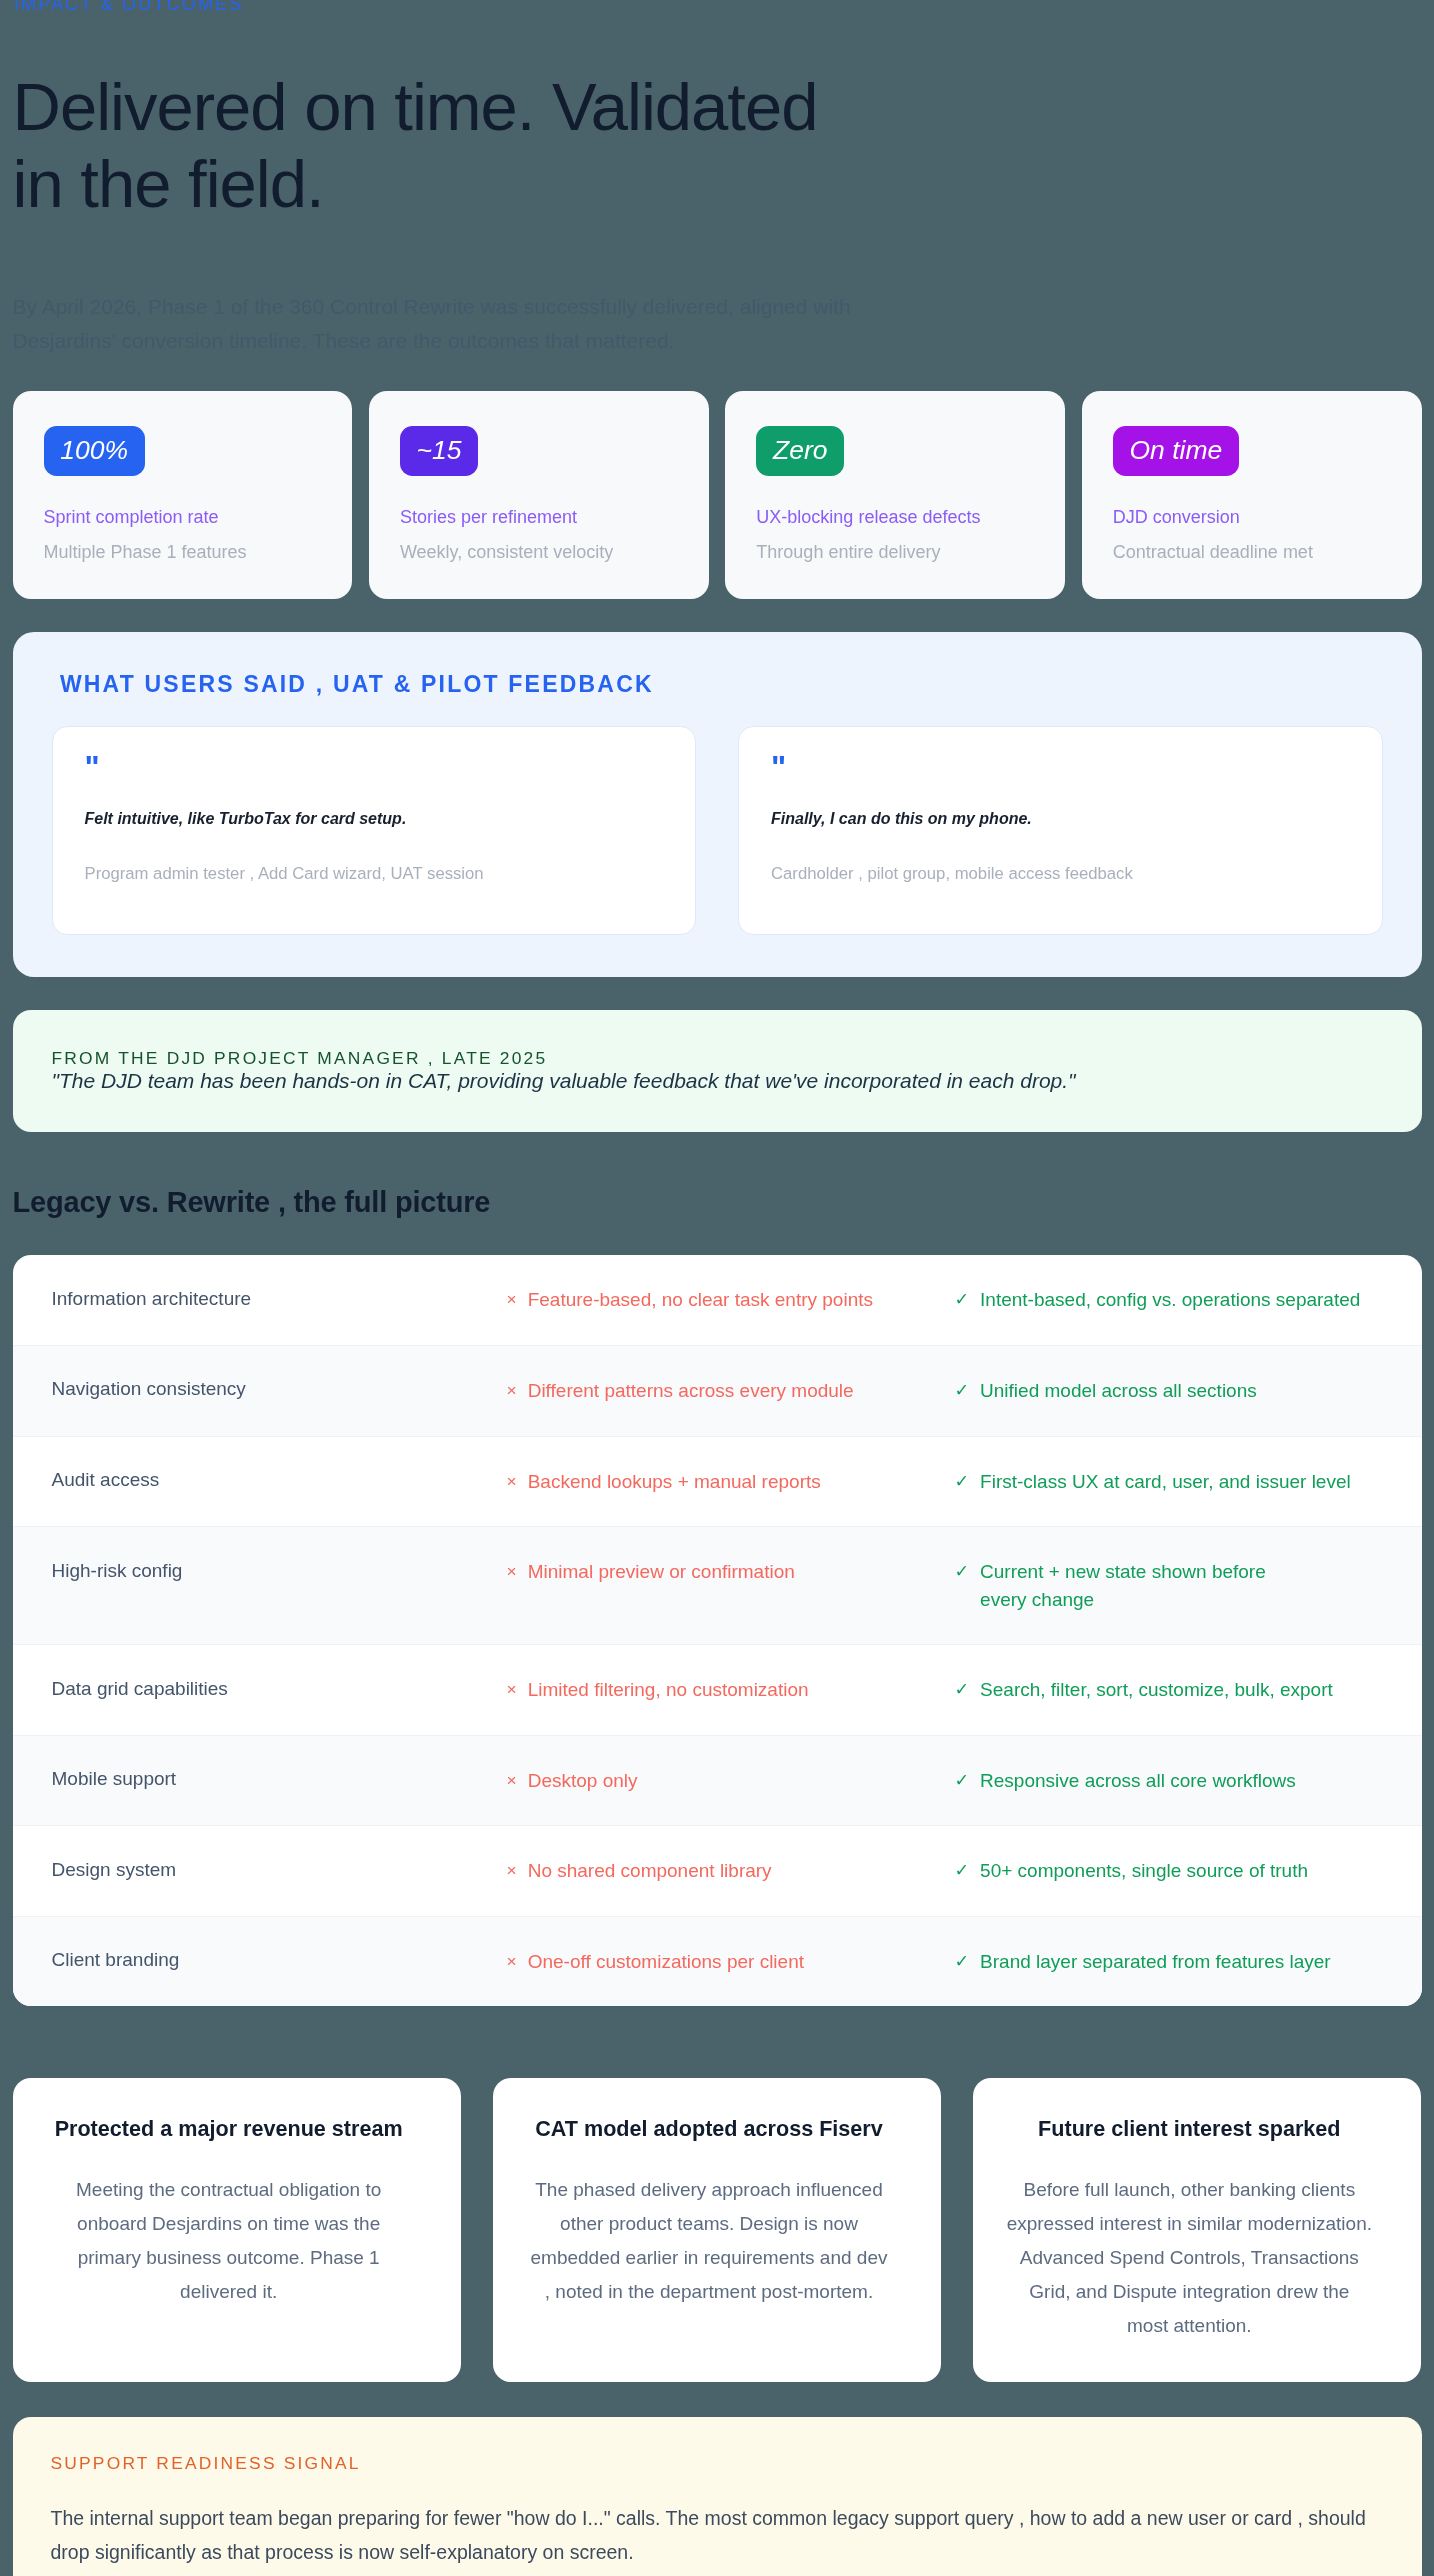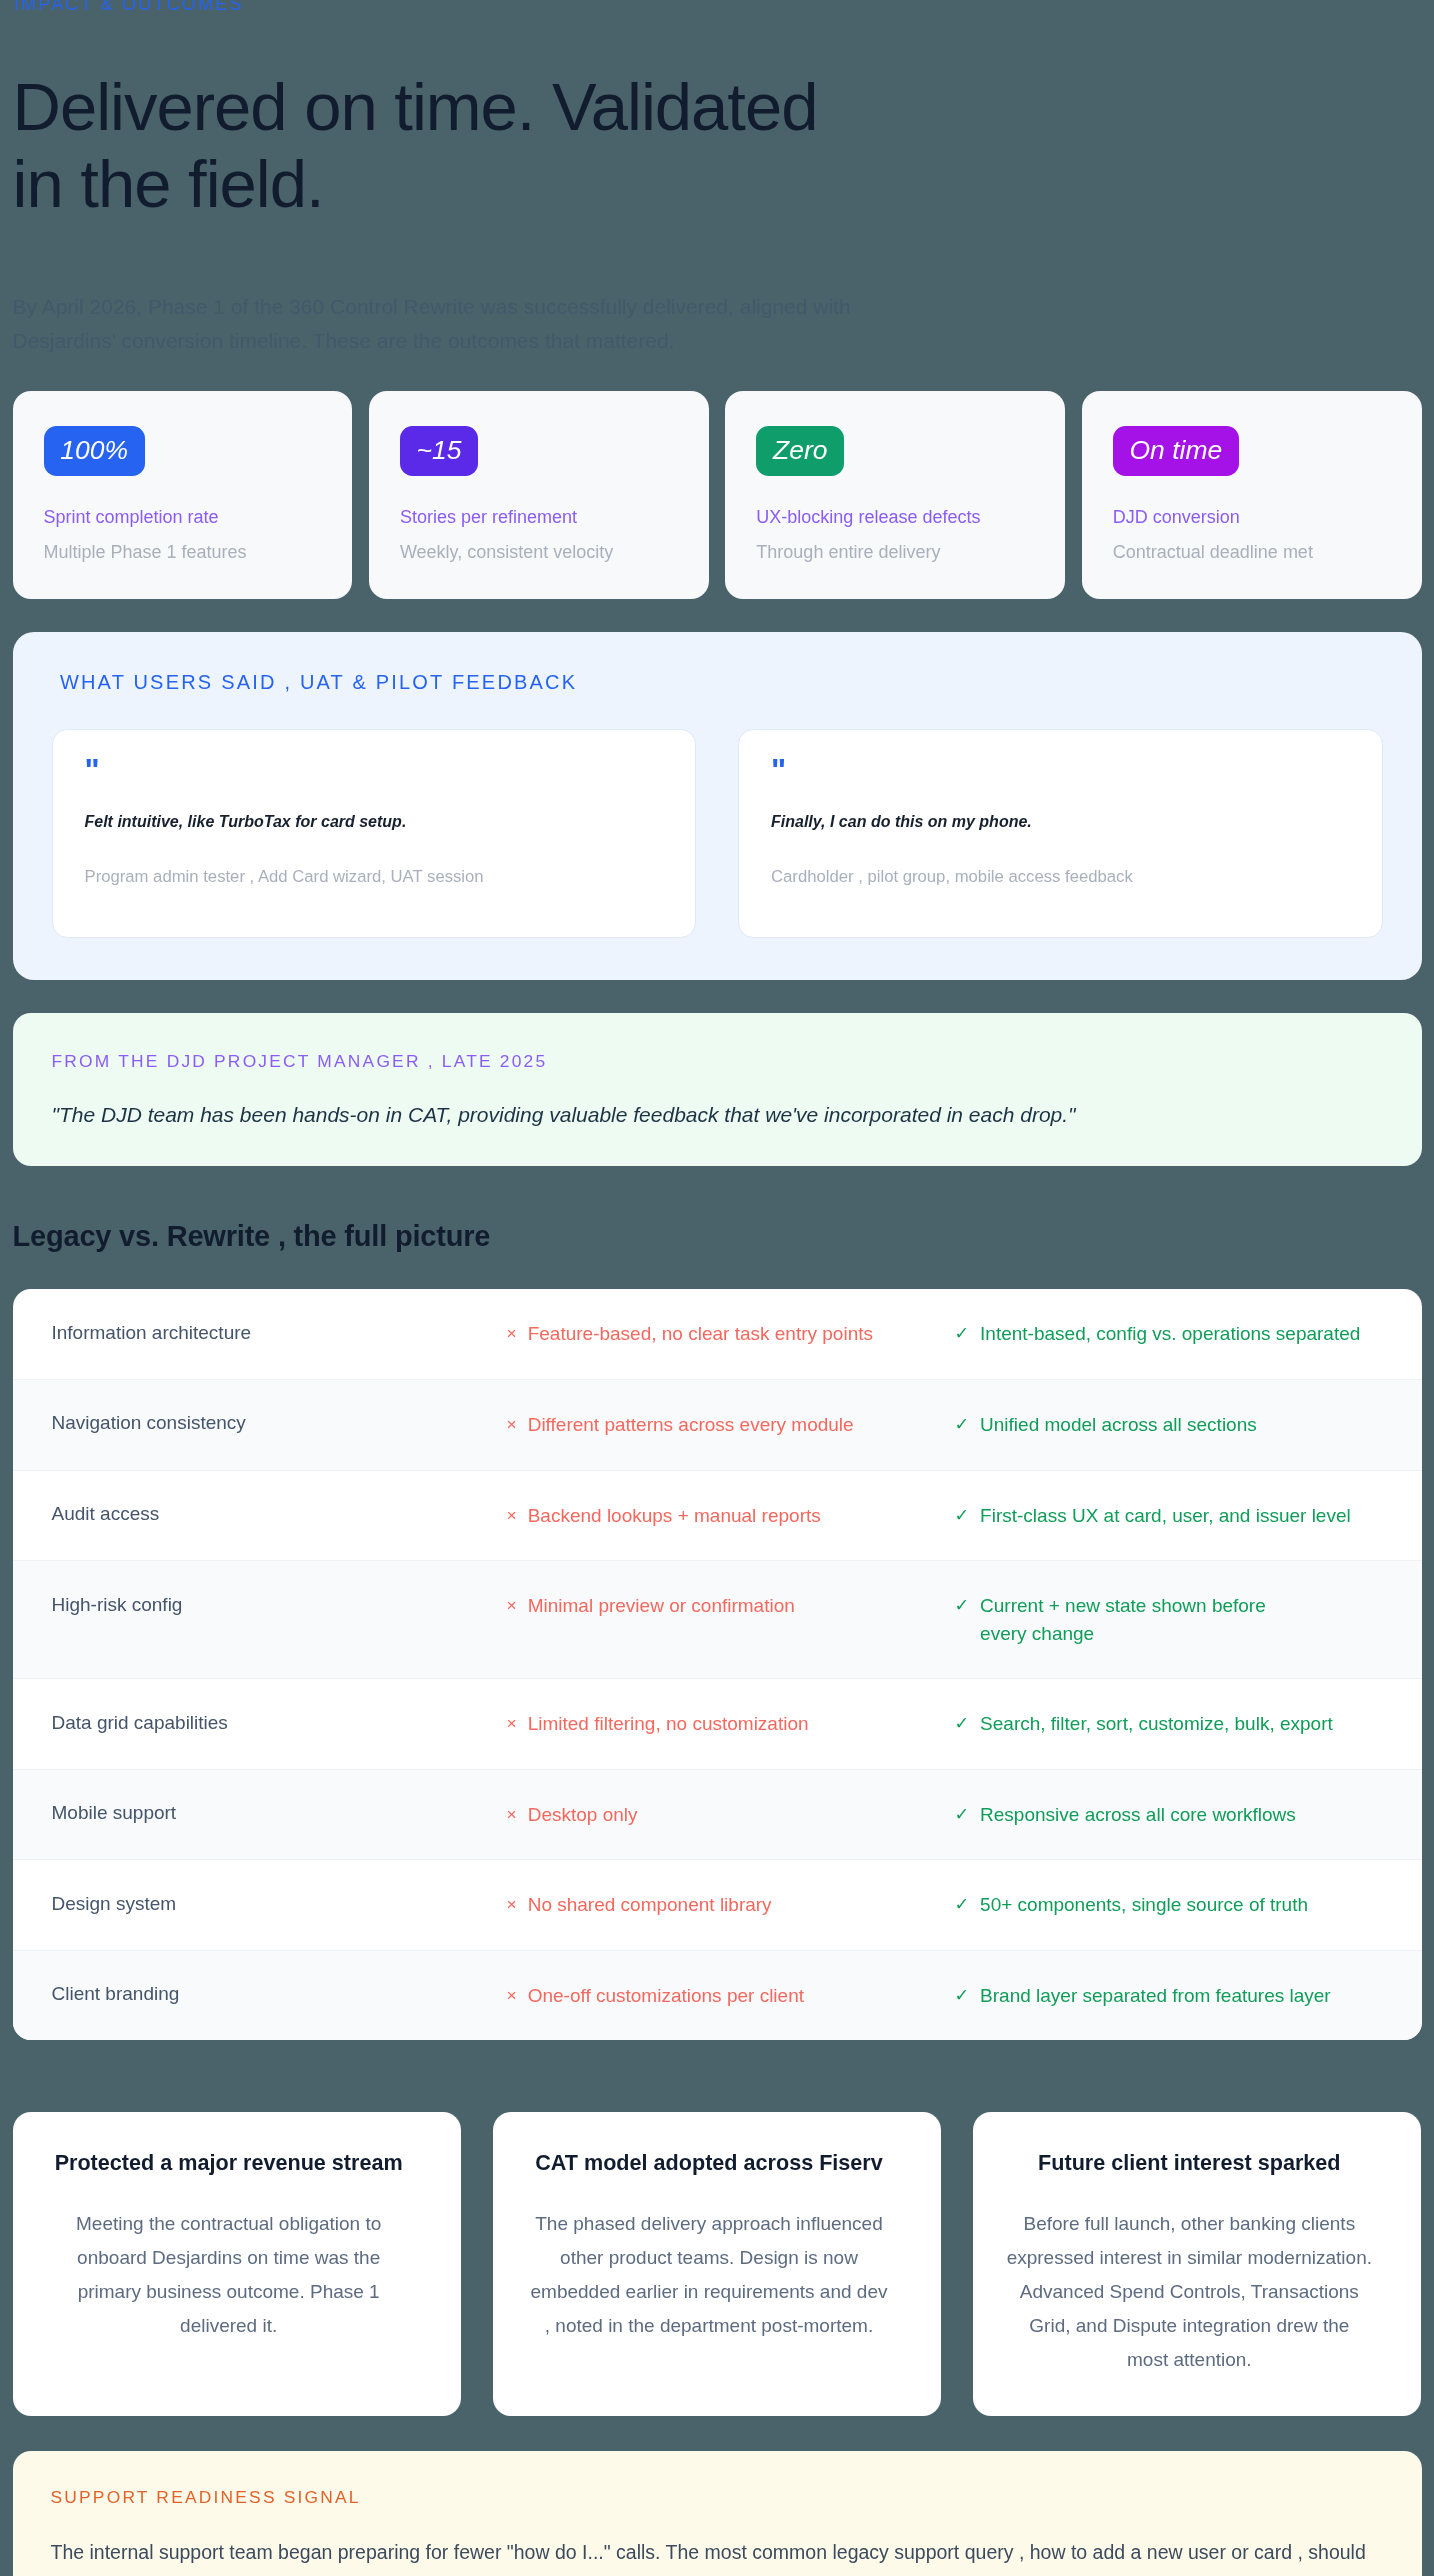--- a/index.html
+++ b/index.html
@@ -87,24 +87,25 @@
 
   
   .panel-quotes {
     margin-top: 33px;
     background: #eef4fe;
     border-radius: 21px;
     padding: 39px 39px 42px 39px;
   }
   .panel-eyebrow {
     color: #2563f0;
-    font-size: 20px;
+    font-size: 23px;
     letter-spacing: 2.2px;
-    margin-bottom: 35px;
+    margin-bottom: 28px;
     padding-left: 8.4px;
+    font-weight: bold;
   }
   .quote-grid {
     display: flex;
     gap: 42px;
   }
   .quote-card {
     flex: 1 1 0;
     background: #ffffff;
     border: 0.7px solid #dfe8f8;
     border-radius: 15.3px;
@@ -132,24 +133,23 @@
   }
 
   
   .panel-pm {
     margin-top: 33px;
     background: #edfbf2;
     border-radius: 18px;
     padding: 38px 39px 39px 39px;
   }
   .pm-eyebrow {
-    color: #8b5cf6;
+    color: #14532d;
     font-size: 17.4px;
     letter-spacing: 2.2px;
-    margin-bottom: 31px;
   }
   .pm-quote {
     font-style: italic;
     font-size: 21px;
     color: #1d3344;
   }
 
   
   .section-title {
     font-size: 29px;

